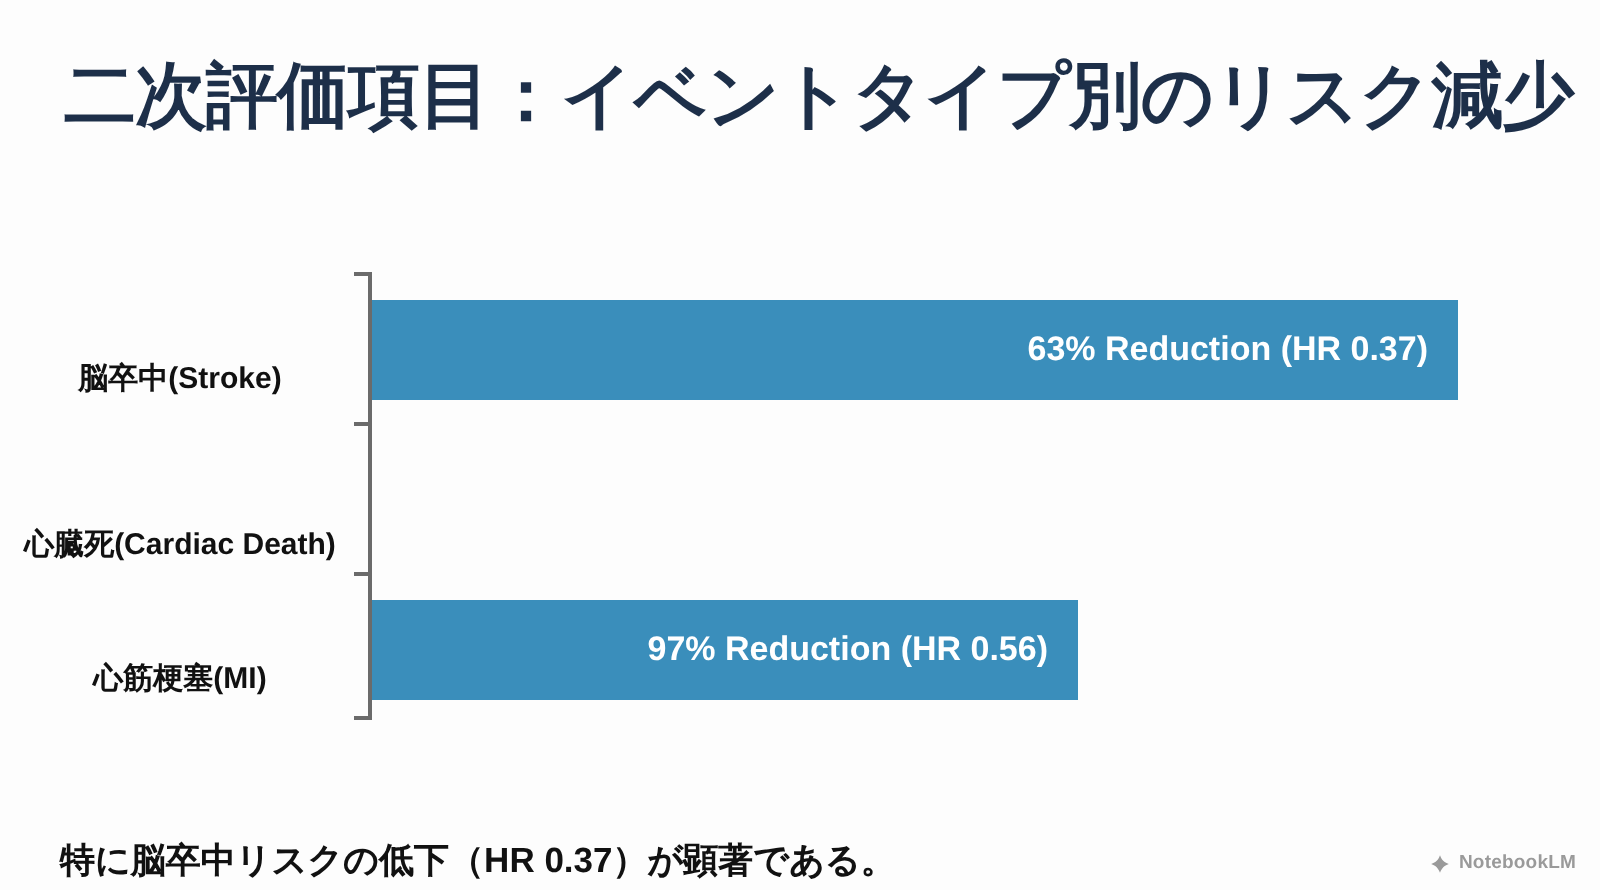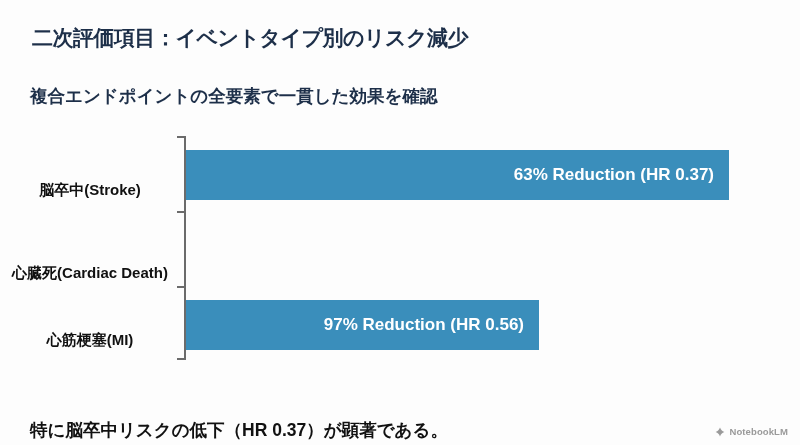--- a/index.html
+++ b/index.html
@@ -18,21 +18,21 @@
     position: relative;
     width: 800px;
     height: 445px;
     background: #fdfdfd;
     box-sizing: border-box;
   }
   .slide-title {
     position: absolute;
     left: 32px;
     top: 24px;
-    font-size: 21px;
+    font-size: 36px;
     font-weight: bold;
     color: #1d2f49;
     letter-spacing: -0.5px;
     white-space: nowrap;
   }
   .slide-subtitle {
     position: absolute;
     left: 30px;
     top: 84px;
     font-size: 17.5px;
@@ -131,21 +131,20 @@
     letter-spacing: 0.1px;
   }
   .watermark svg { display: block; }
 </style>
 </head>
 <body>
 
 <div class="slide">
 
   <div class="slide-title">二次評価項目：イベントタイプ別のリスク減少</div>
-  <div class="slide-subtitle">複合エンドポイントの全要素で一貫した効果を確認</div>
 
   <div class="chart">
 
     <div class="axis-line"></div>
     <div class="axis-cap" style="top:6px;"></div>
     <div class="tick" style="top:81px;"></div>
     <div class="tick" style="top:156px;"></div>
     <div class="axis-cap" style="top:228px;"></div>
 
     <div class="bar-row" style="top:20px;">

